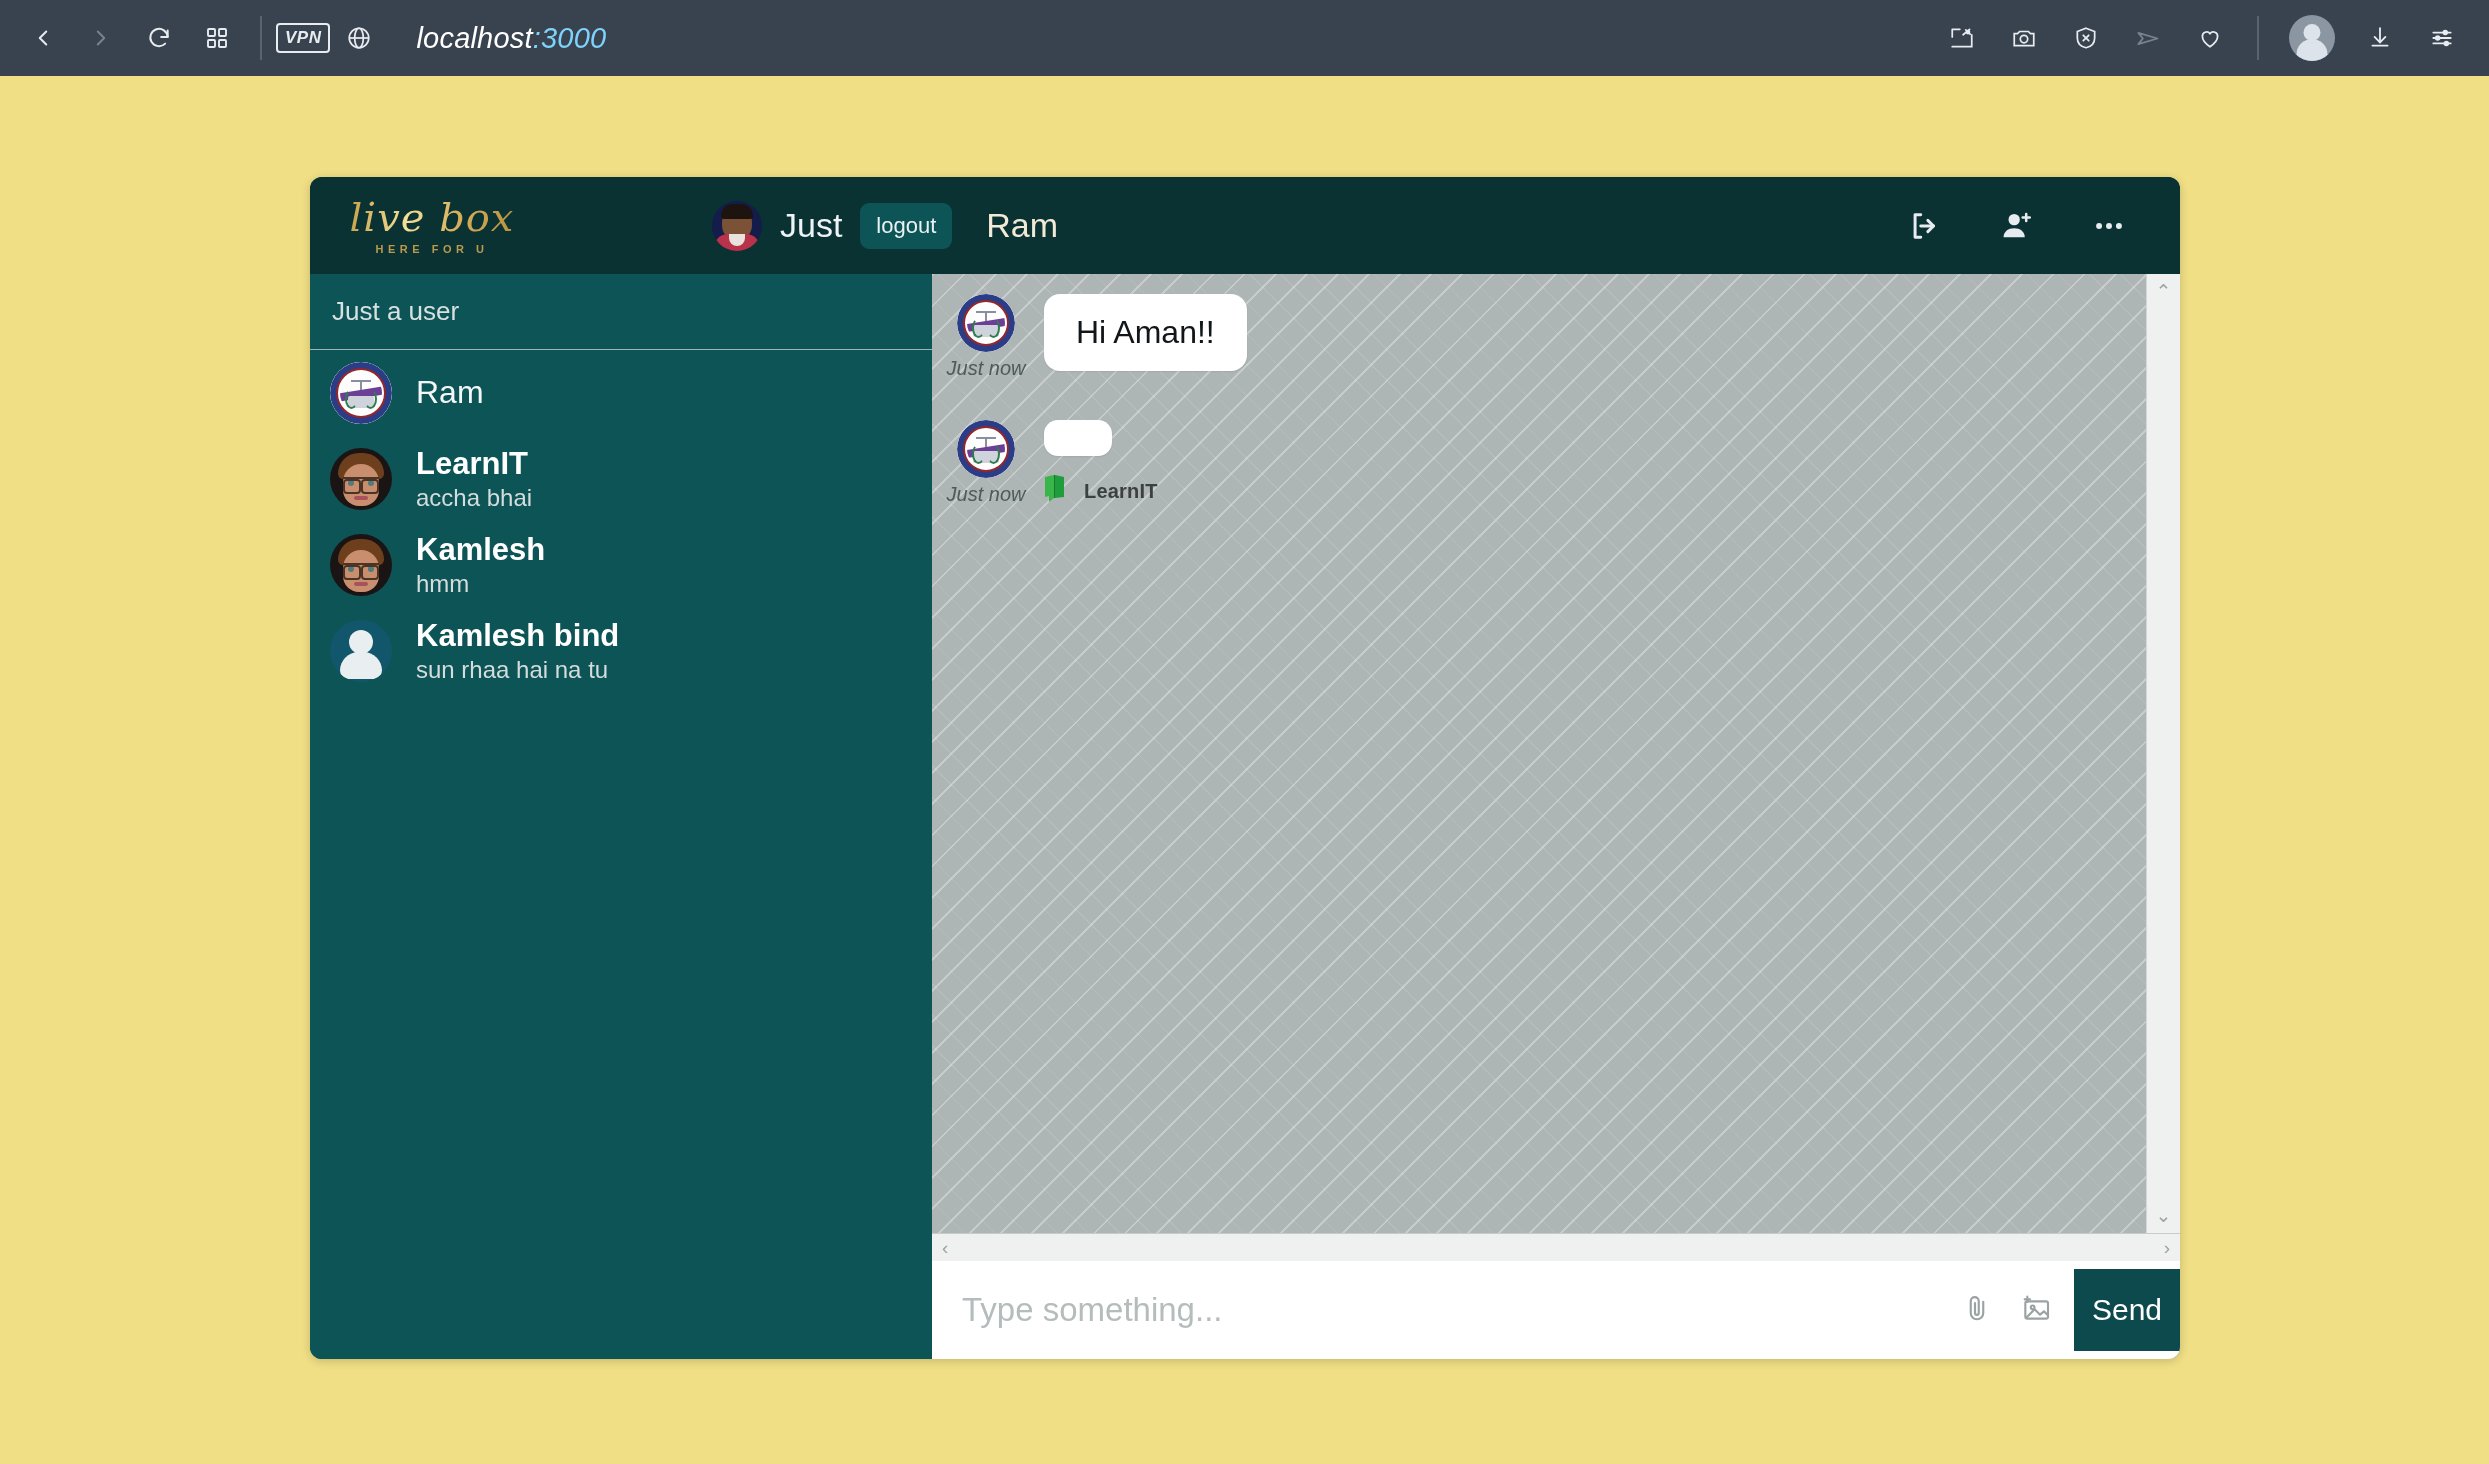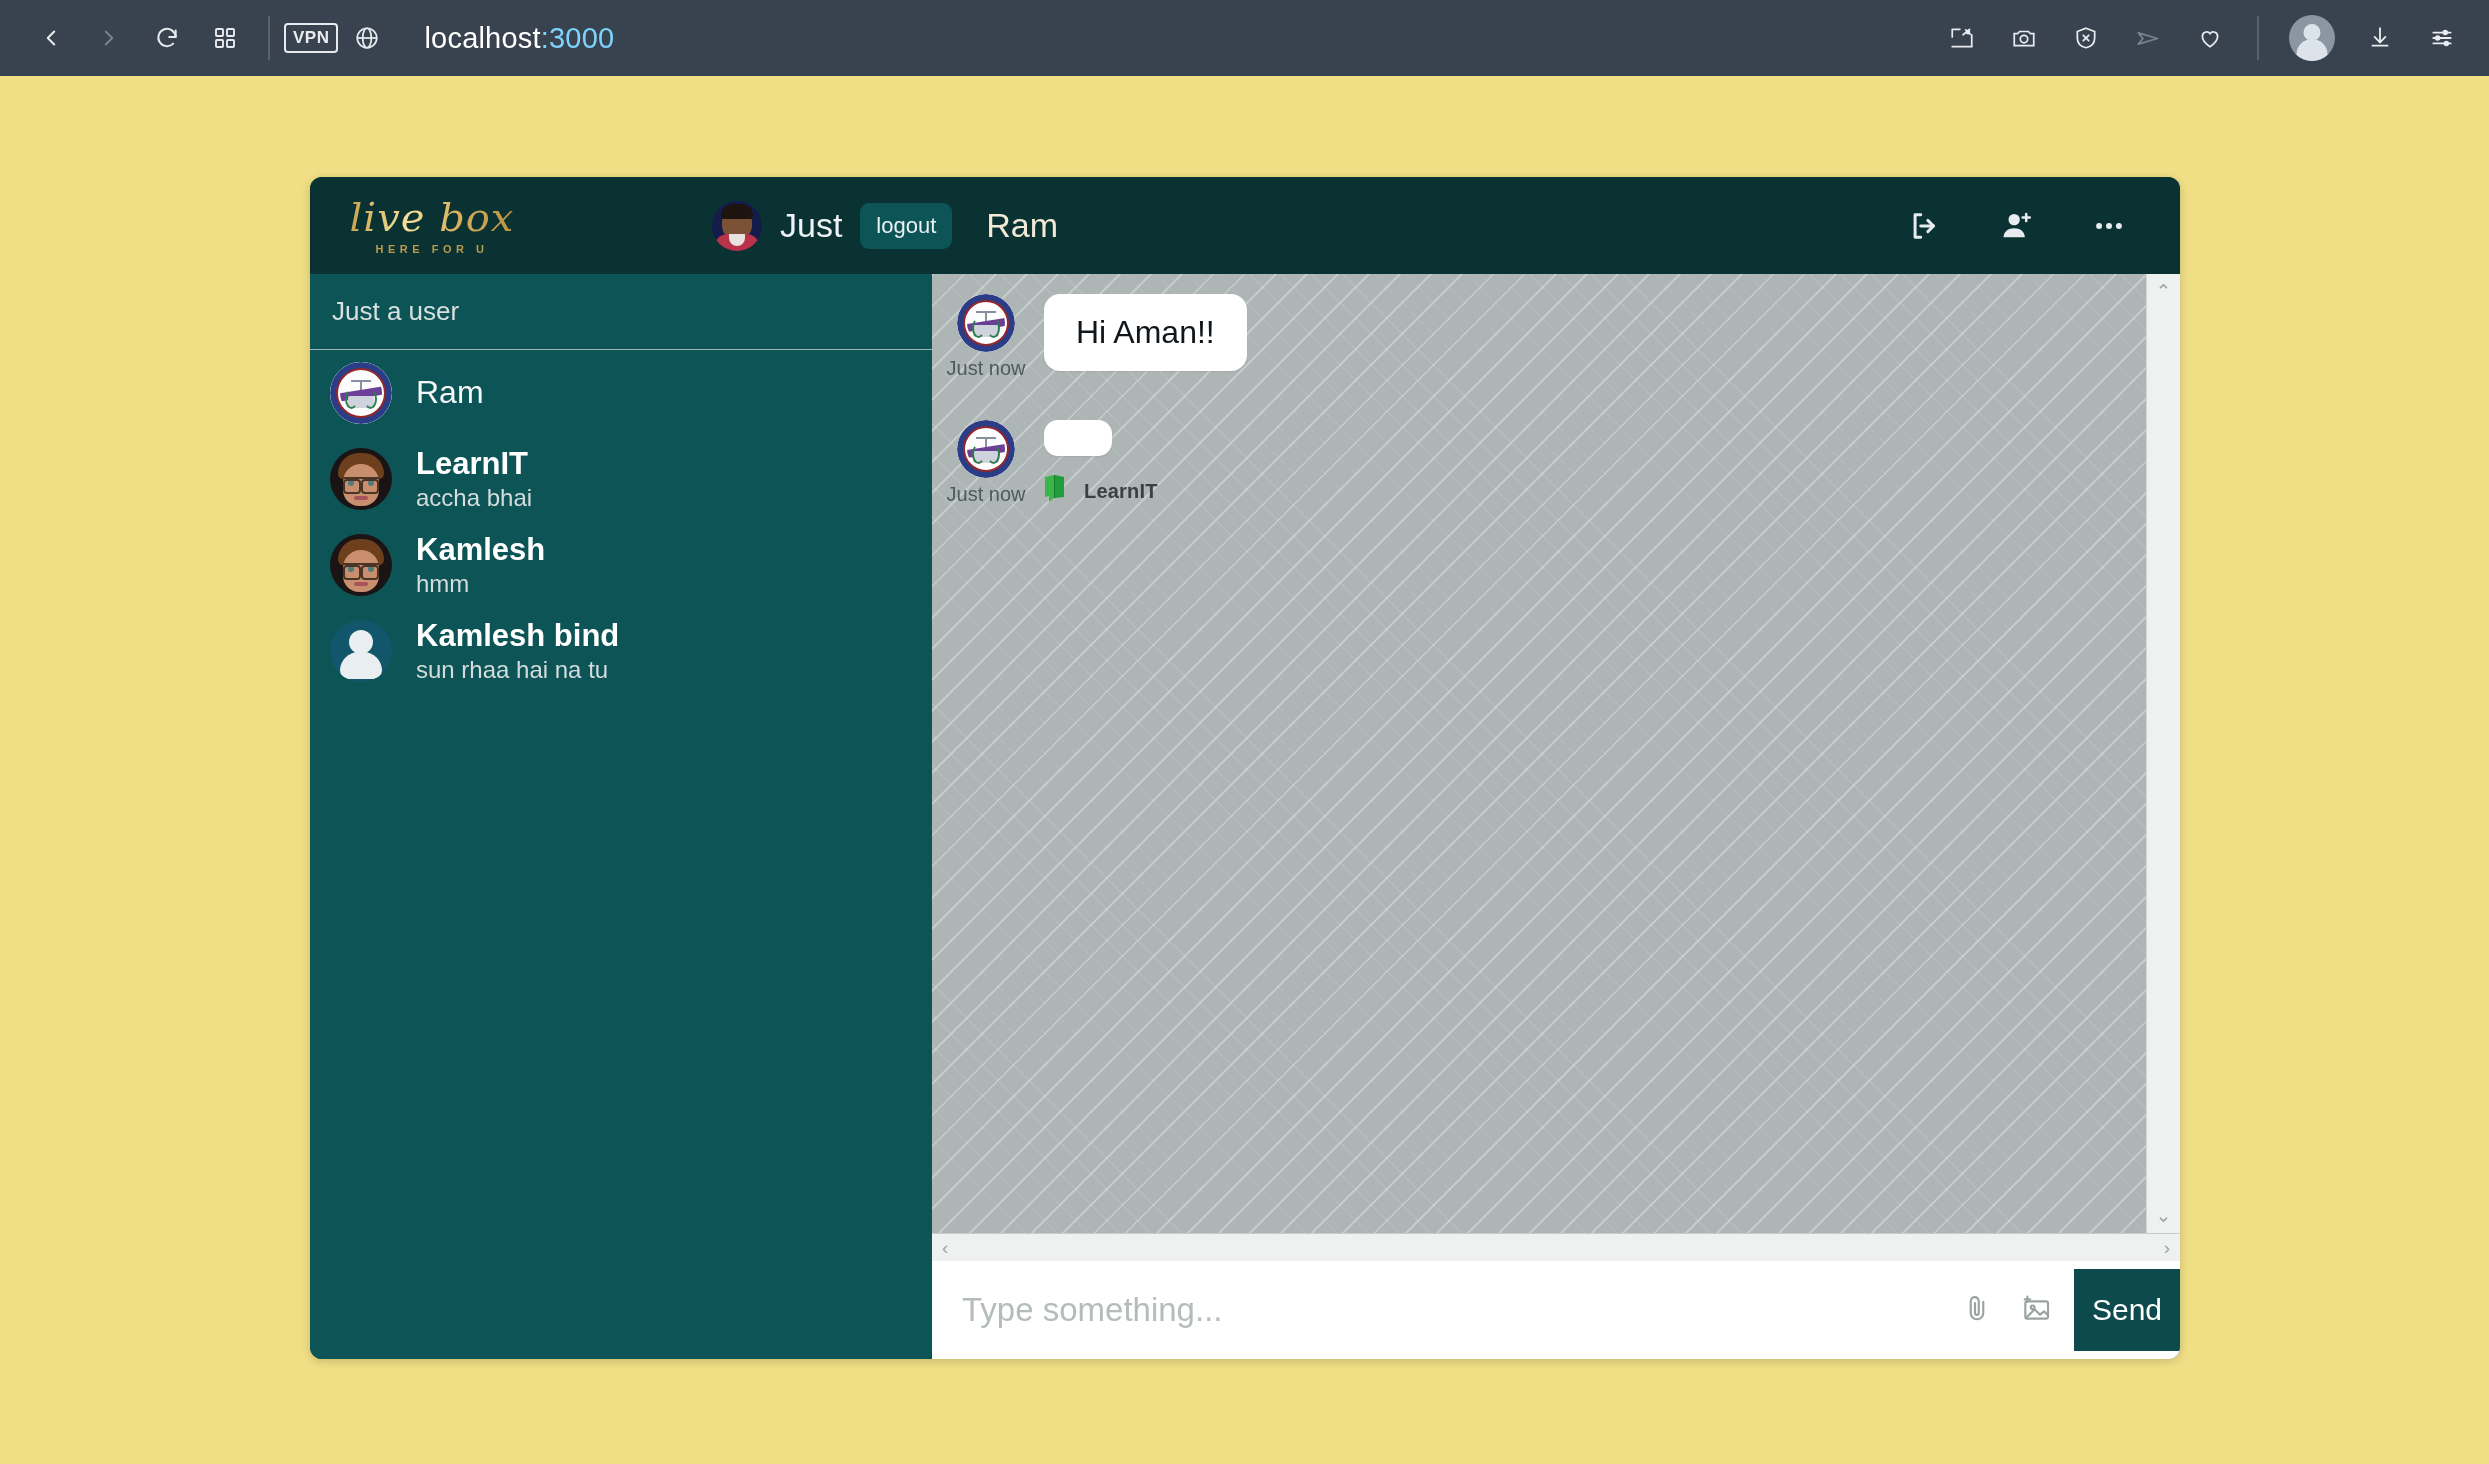--- a/index.html
+++ b/index.html
@@ -10,21 +10,21 @@
     background: #f0df85;
   }
 
   
   .browser-bar {
     position: absolute; top: 0; left: 0;
     width: 2489px; height: 76px;
     background: #39434f;
     display: flex; align-items: center;
   }
-  .nav-group { display: flex; align-items: center; gap: 0px; padding-left: 22px; }
+  .nav-group { display: flex; align-items: center; gap: 0px; padding-left: 14px; font-style: italic; }
   .icon-btn {
     width: 58px; height: 58px;
     display: flex; align-items: center; justify-content: center;
     color: #e8ecf0;
   }
   .icon-btn svg { display: block; }
   .icon-btn.dim { color: #79828e; }
   .vdiv { width: 2px; height: 44px; background: #59626d; margin: 0 14px; }
   .vpn-badge {
     border: 2px solid #e8ecf0; border-radius: 4px;
@@ -244,21 +244,21 @@
   .messages {
     flex: 1; position: relative; min-width: 0;
     background-color: #aeb5b5;
     background-image:
       repeating-linear-gradient(135deg, rgba(255,255,255,.30) 0 2px, transparent 2px 22px),
       repeating-linear-gradient(45deg, rgba(255,255,255,.10) 0 1px, transparent 1px 22px);
     padding: 14px 0 0 0;
     overflow: hidden;
   }
   .msg-row { display: flex; align-items: flex-start; gap: 22px; padding: 6px 0 6px 18px; }
-  .msg-meta { width: 72px; display: flex; flex-direction: column; align-items: center; flex: 0 0 72px; }
+  .msg-meta { width: 72px; display: flex; flex-direction: column; align-items: center; flex: 0 0 72px; font-style: italic; }
   .msg-avatar { width: 58px; height: 58px; border-radius: 50%; position: relative; overflow: hidden; }
   .msg-time { font-size: 20px; color: #4f5a5a; margin-top: 5px; white-space: nowrap; }
   .bubble {
     background: #ffffff; border-radius: 16px;
     padding: 20px 32px; font-size: 32px; color: #11161a;
     max-width: 780px; line-height: 1.15;
     box-shadow: 0 1px 2px rgba(0,0,0,.07);
   }
   .bubble.empty { padding: 0; width: 68px; height: 36px; border-radius: 14px; }
   .msg-col { display: flex; flex-direction: column; gap: 14px; }

